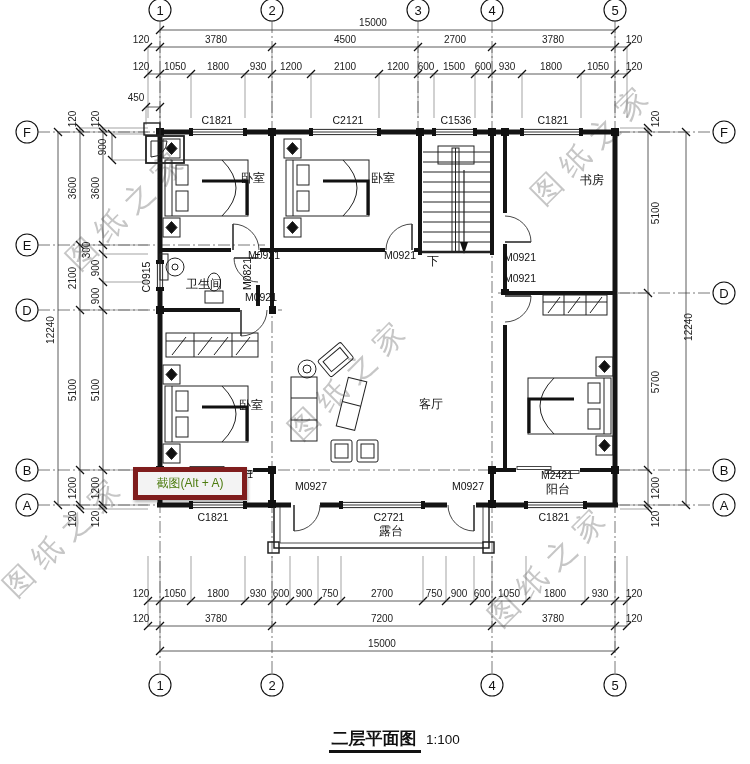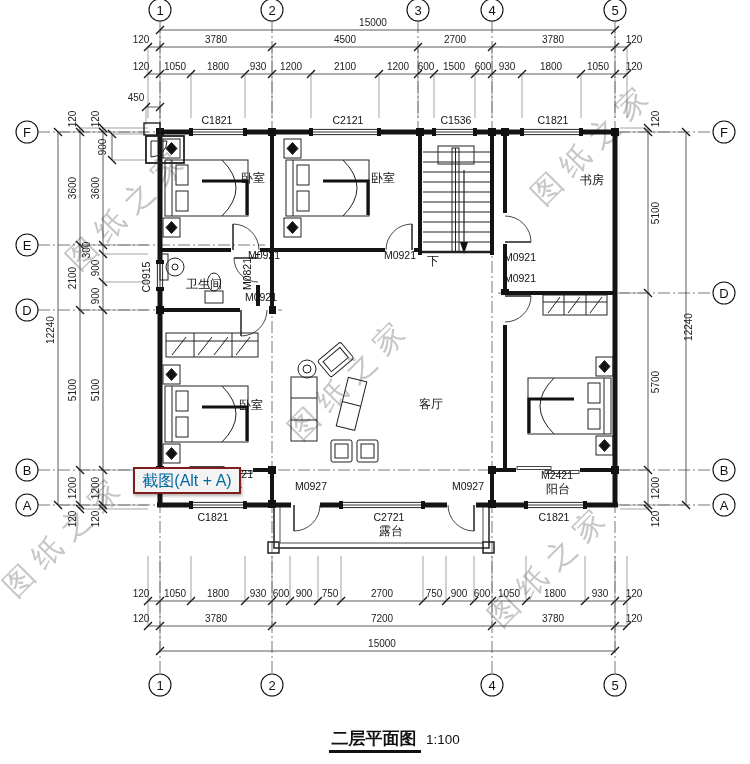--- a/index.html
+++ b/index.html
@@ -21,22 +21,22 @@
   .wall5{stroke:#141414;stroke-width:5;fill:none;}
   .wall4{stroke:#141414;stroke-width:4;fill:none;}
   .furn{stroke:#222;stroke-width:1;fill:none;}
   .furn rect,.furn circle,.furn ellipse,.furn path,.furn line{fill:none;}
   .bold{stroke:#111;stroke-width:3.2;fill:none;}
   .leaf{stroke:#222;stroke-width:1.5;}
   .door{stroke:#333;stroke-width:.9;fill:none;}
   .col{fill:#111;stroke:none;}
   .whx{fill:#fff;stroke:none;}
   #tooltip{position:absolute;left:133px;top:467px;width:104px;height:23px;line-height:23px;
-    background:#f3f3f3;border:2px solid #7f1d1d;box-shadow:1px 2px 3px rgba(0,0,0,.3);
-    font-size:16px;color:#0369a1;text-align:center;z-index:5;}
+    background:#f3f3f3;border:5px solid #7f1d1d;box-shadow:1px 2px 3px rgba(0,0,0,.3);
+    font-size:12px;color:#4d7c0f;text-align:center;z-index:5;}
 </style>
 </head>
 <body>
 
 <div id="stage">
 <svg id="plan" width="750" height="764" viewBox="0 0 750 764">
   <defs>
     <g id="bed-h">
       <rect x="163" y="139" width="17" height="19"></rect>
       <polygon points="171.5,142.5 177,148.5 171.5,154.5 166,148.5" fill="#111"></polygon>

